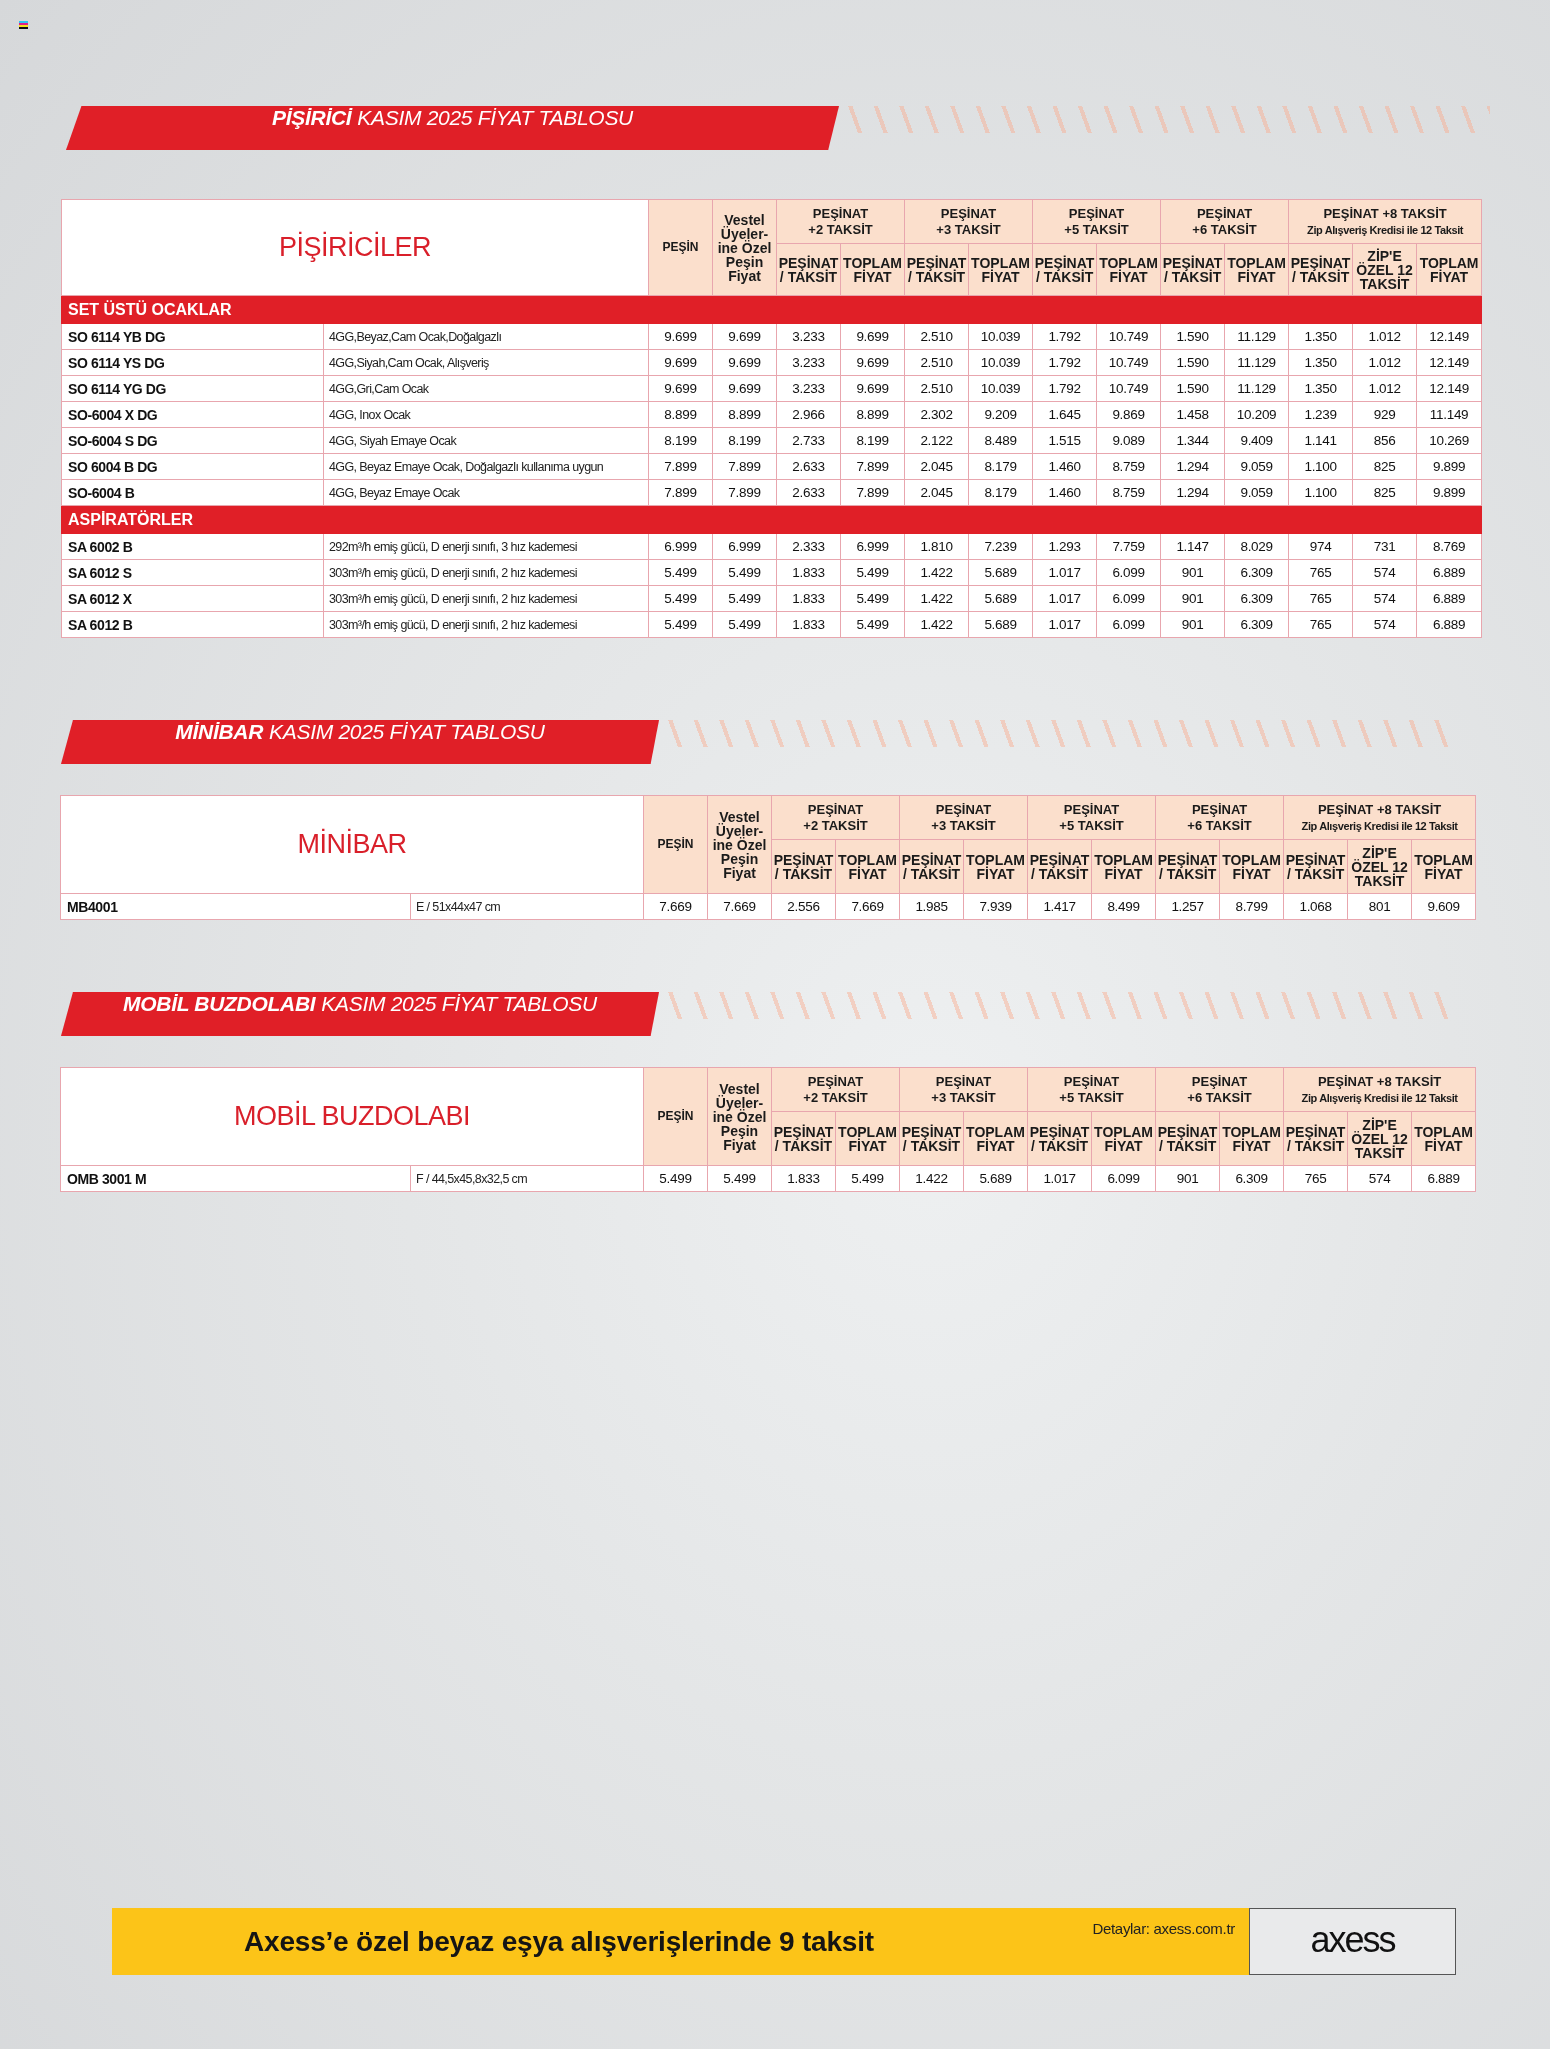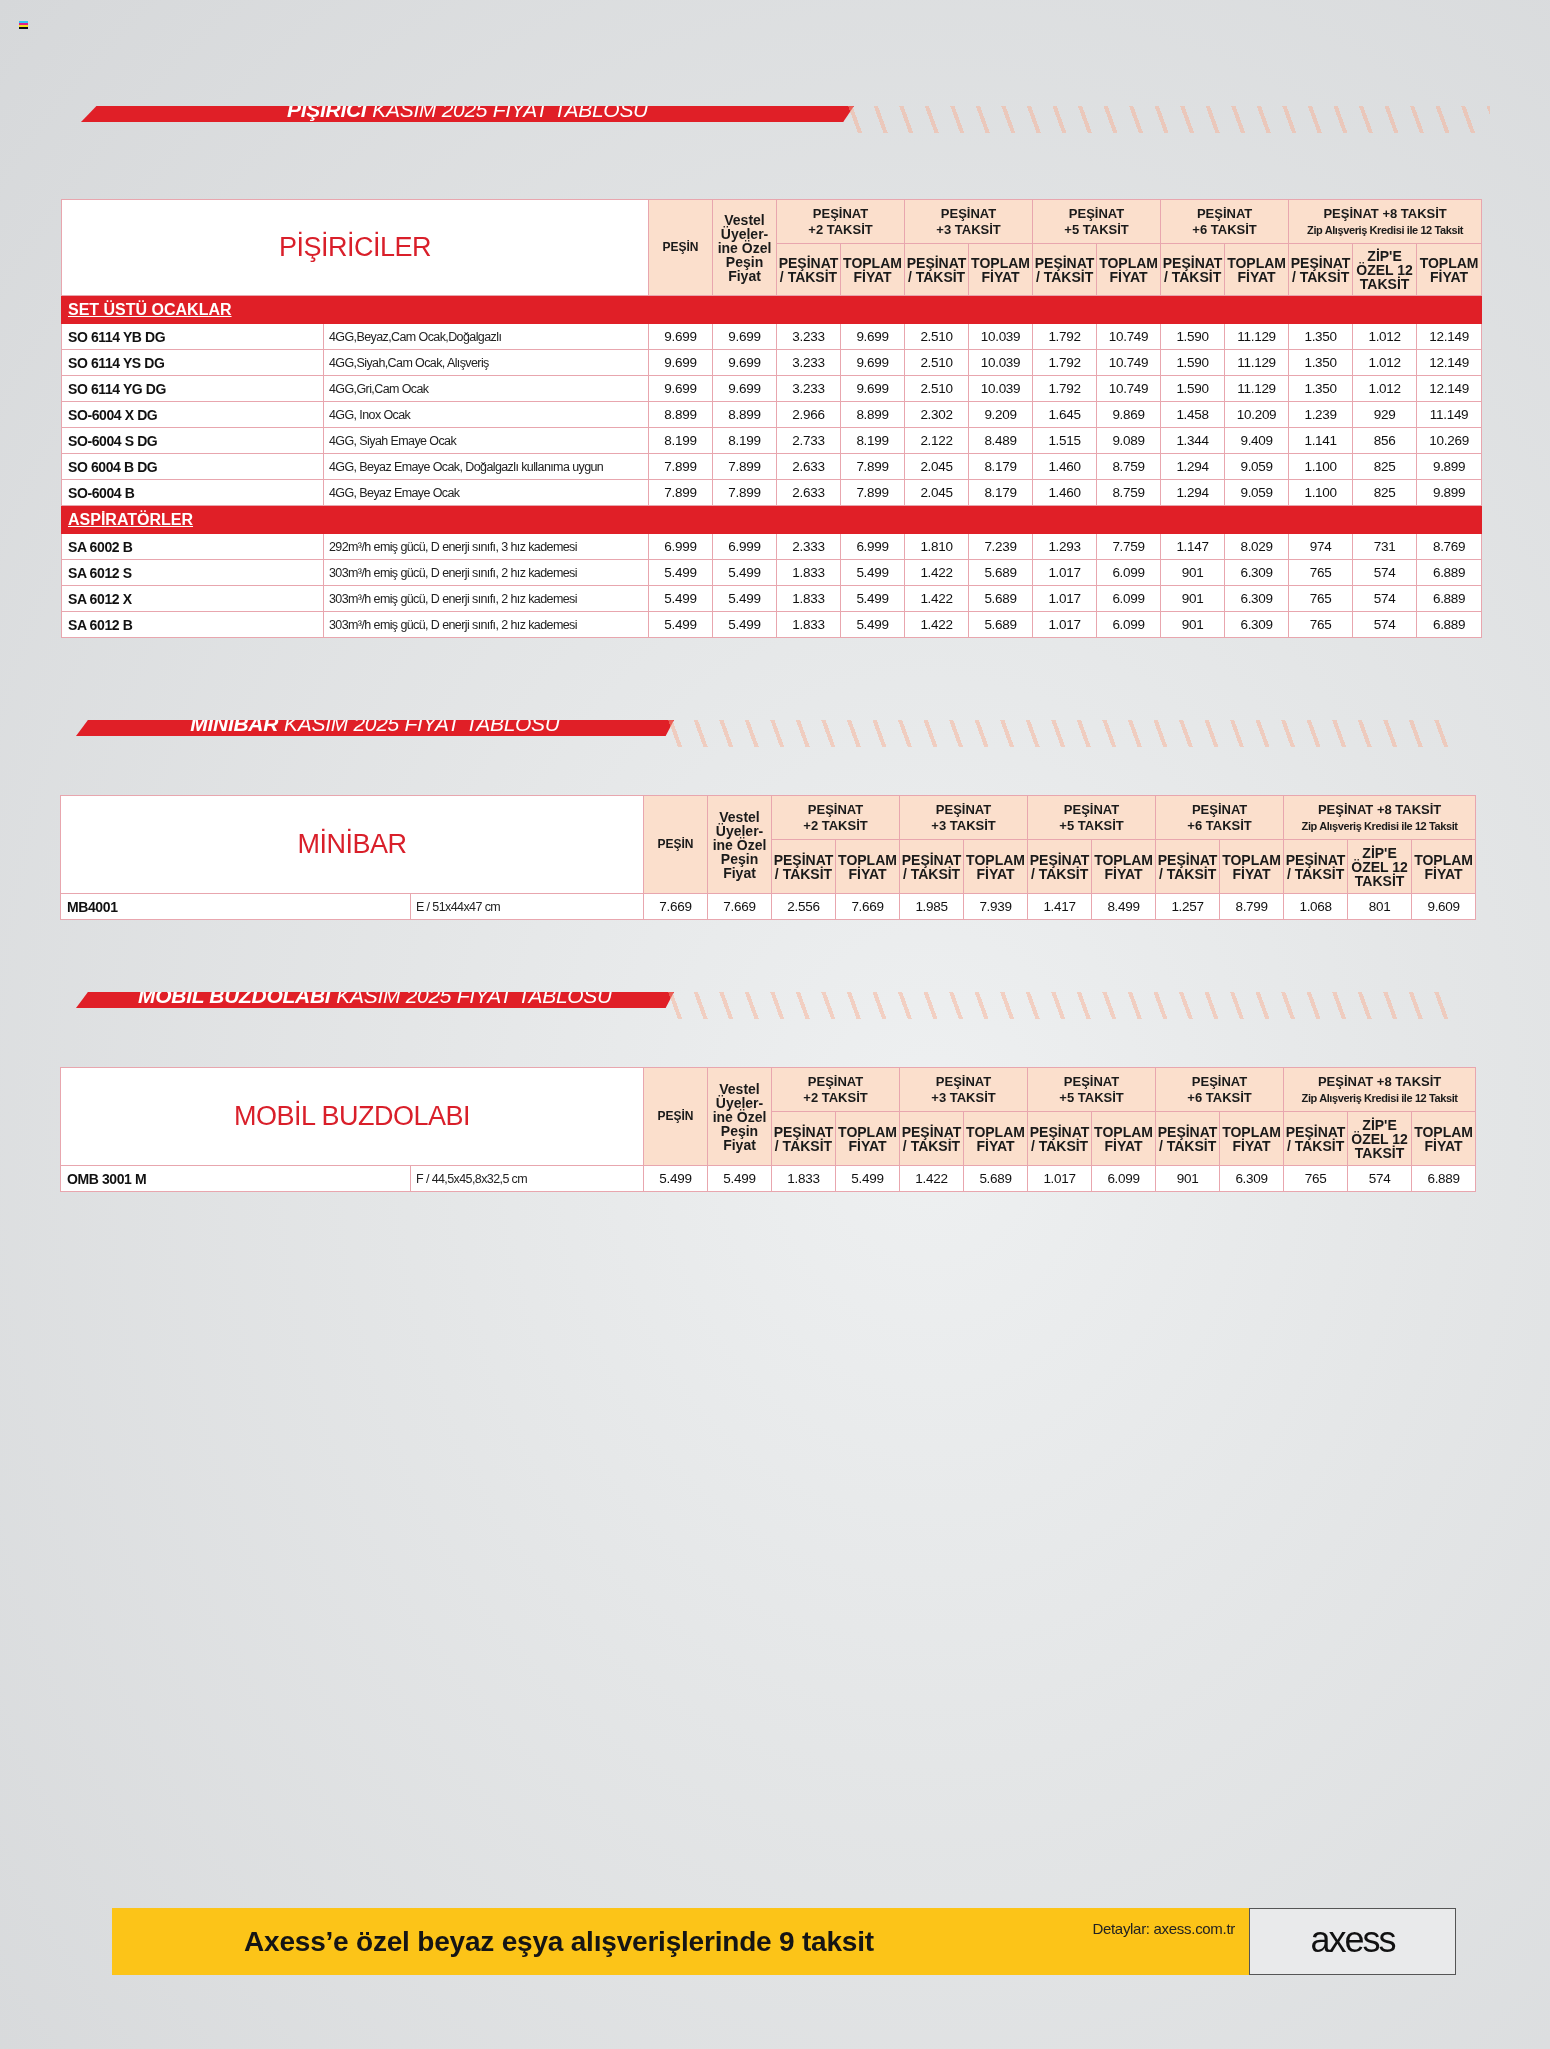--- a/index.html
+++ b/index.html
@@ -9,24 +9,24 @@
     overflow: hidden;
     font-family: "Liberation Sans", "DejaVu Sans", sans-serif;
     background: radial-gradient(ellipse at 60% 55%, #eef0f1 0%, #e4e6e7 40%, #d6d8da 100%);
     color: #111;
   }
   .print-mark { position: absolute; left: 19px; top: 21px; width: 9px; height: 8px; }
   .print-mark i { display: block; height: 2px; }
 
   .banner { position: absolute; height: 27px; }
   .banner .red {
-    position: absolute; left: 16px; top: 0; height: 16px;
+    position: absolute; left: 1px; top: 0; height: 44px;
     background: #e01f27;
     clip-path: polygon(2% 0, 100% 0, 98.6% 100%, 0 100%);
-    display: flex; align-items: flex-end; justify-content: center;
+    display: flex; align-items: flex-start; justify-content: center;
     color: #fff; font-style: italic; font-size: 21px; letter-spacing: -0.3px;
     box-shadow: 0 0 6px rgba(224,31,39,.4);
   }
   .banner .red b { font-weight: 700; margin-right: 6px; }
   .banner .red span { font-weight: 400; }
   .banner .stripes {
     position: absolute; top: 0; height: 27px;
     background: repeating-linear-gradient(70deg, transparent 0 14px, rgba(250,170,140,.45) 14px 18px, transparent 18px 24px);
   }
 
@@ -64,21 +64,20 @@
   }
   tr.cat td {
     background: #e01f27;
     color: #fff;
     font-weight: 700;
     font-size: 16px;
     text-align: left;
     padding-left: 6px;
     border-color: #e01f27;
     height: 28px;
-    text-decoration: underline;
   }
   tr.row td { height: 26px; font-size: 13.5px; letter-spacing: -0.3px; }
   tr.row td.model { text-align: left; padding-left: 6px; font-weight: 700; font-size: 14px; letter-spacing: -0.4px; }
   tr.row td.desc { text-align: left; padding-left: 5px; font-size: 12.5px; letter-spacing: -0.6px; color: #222; }
 
   .footer { position: absolute; left: 112px; top: 1908px; width: 1344px; height: 67px; }
   .footer .yellow {
     position: absolute; left: 0; top: 0; width: 1137px; height: 67px;
     background: #fcc418;
   }

